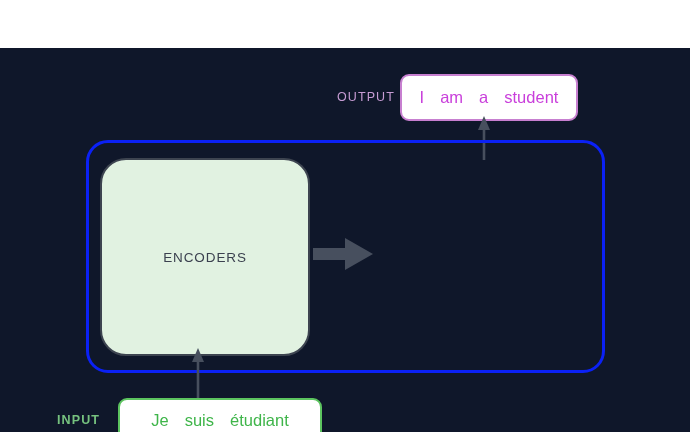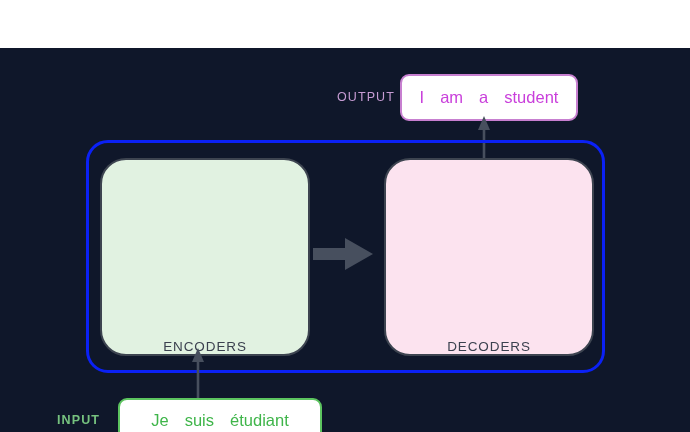--- a/index.html
+++ b/index.html
@@ -32,21 +32,21 @@
     background: transparent;
   }
 
   
   .stage-box {
     position: absolute;
     box-sizing: border-box;
     border: 2.5px solid #3d4450;
     border-radius: 26px;
     display: flex;
-    align-items: flex-end;
+    align-items: center;
     justify-content: center;
   }
   .stage-label {
     font-size: 13.5px;
     letter-spacing: 0.9px;
     color: #3b414f;
     white-space: nowrap;
   }
 
   #encoders-box {
@@ -145,23 +145,20 @@
     <line x1="8" y1="44" x2="8" y2="12" stroke="#474f5e" stroke-width="2.6"></line>
     <polygon points="8,0 14,14 2,14" fill="#474f5e"></polygon>
   </svg>
 
   <div class="blue-container"></div>
 
   <div class="stage-box" id="encoders-box">
     <span class="stage-label">ENCODERS</span>
   </div>
 
-  <div class="stage-box" id="decoders-box">
-    <span class="stage-label">DECODERS</span>
-  </div>
 
   <svg class="arrow-svg" id="arrow-encoder-to-decoder" width="62" height="40" viewBox="0 0 62 40">
     <polygon points="0,14 32,14 32,4 60,20 32,36 32,26 0,26" fill="#474f5e"></polygon>
   </svg>
 
   <svg class="arrow-svg" id="arrow-input-to-encoder" width="16" height="50" viewBox="0 0 16 50">
     <line x1="8" y1="50" x2="8" y2="12" stroke="#474f5e" stroke-width="2.6"></line>
     <polygon points="8,0 14,14 2,14" fill="#474f5e"></polygon>
   </svg>
 

